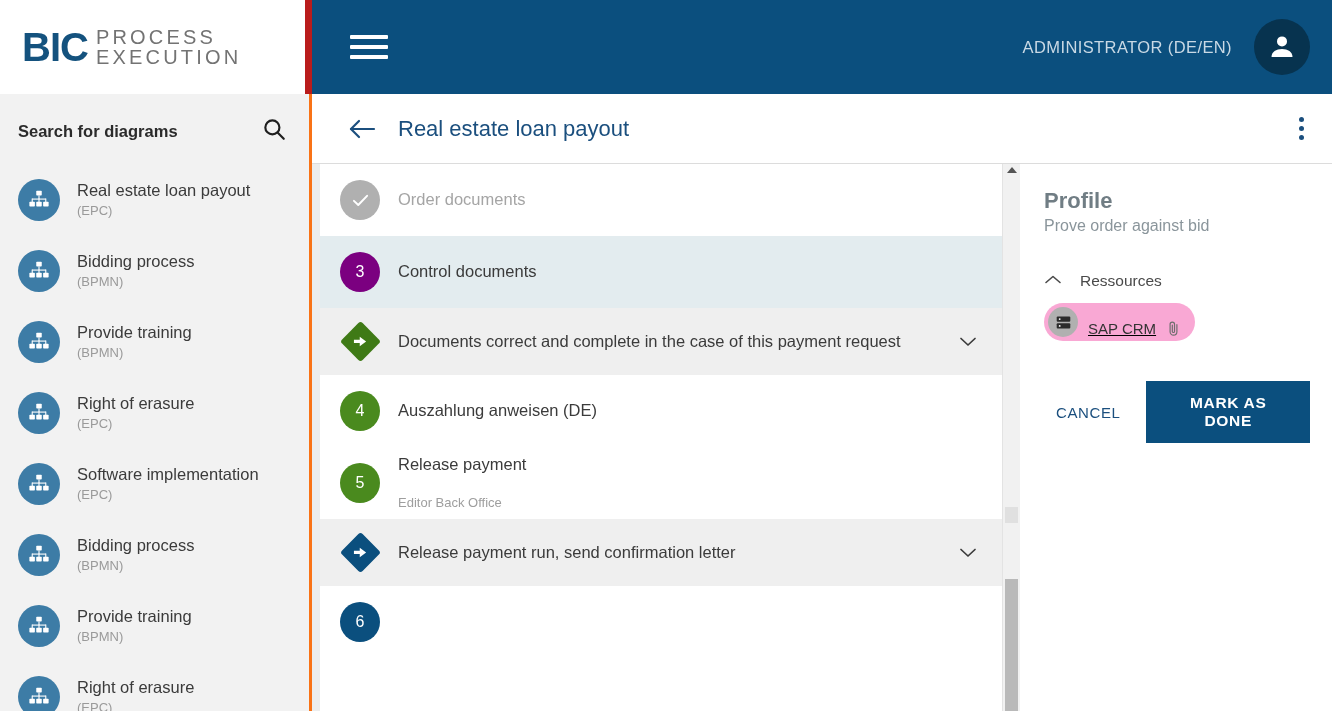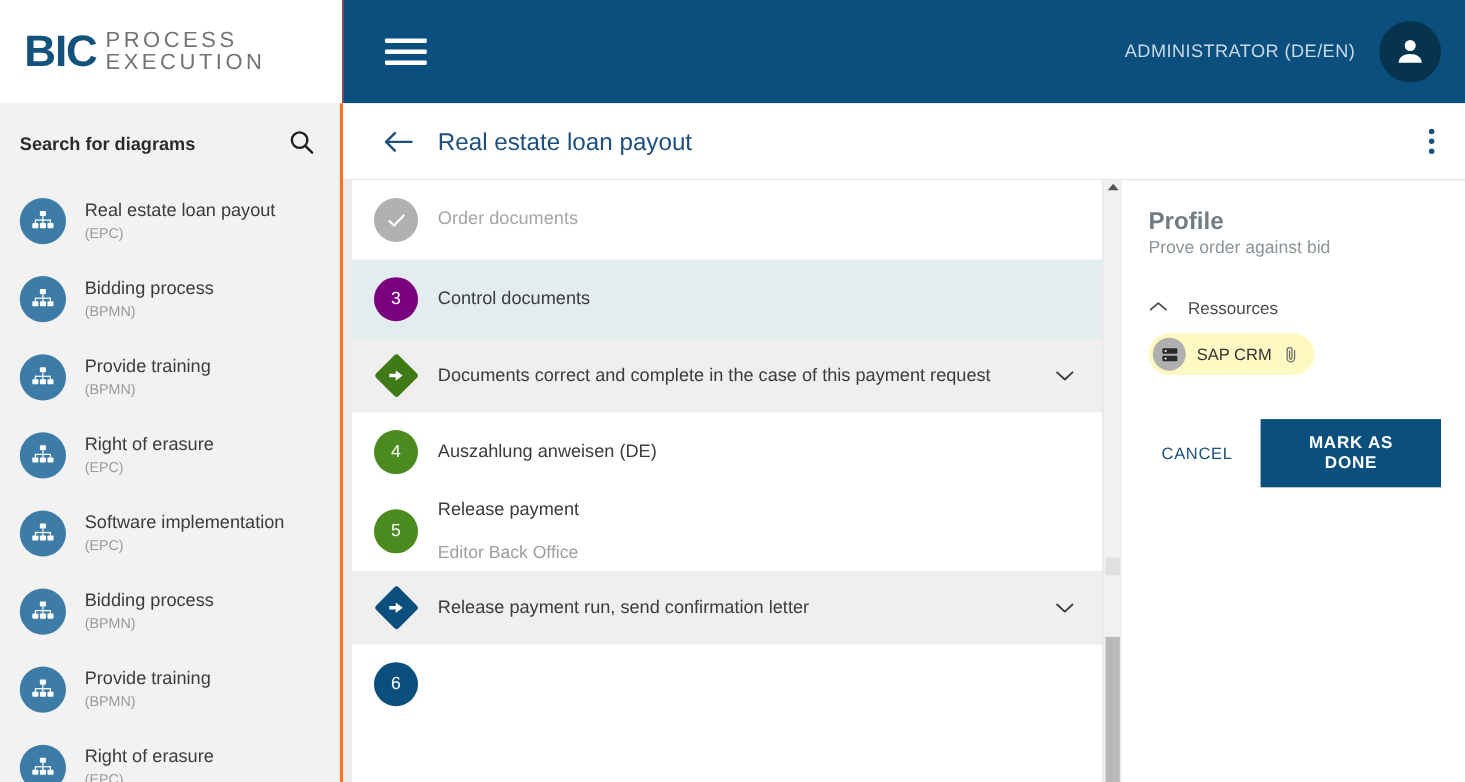--- a/index.html
+++ b/index.html
@@ -9,21 +9,21 @@
     background: #ffffff;
     overflow: hidden;
   }
   .app { position: relative; width: 1332px; height: 711px; display: flex; flex-direction: column; }
 
   
   .topbar { display: flex; height: 94px; flex: 0 0 94px; }
   .logo-cell {
     width: 312px; flex: 0 0 312px; background: #ffffff;
     display: flex; align-items: center; padding-left: 22px;
-    border-right: 1px solid #b91c1c;
+    border-right: 7px solid #b91c1c;
   }
   .logo { display: flex; align-items: center; }
   .logo-bic {
     font-size: 40px; font-weight: 700; letter-spacing: -1px;
     color: #14527e; line-height: 1; font-family: "Liberation Sans", sans-serif;
   }
   .logo-words { margin-left: 8px; display: flex; flex-direction: column; line-height: 1.0; }
   .logo-words span {
     font-size: 20px; font-weight: 400; letter-spacing: 3.2px;
     color: #737373; font-family: "Liberation Sans", sans-serif;
@@ -108,21 +108,21 @@
     display: flex; align-items: center; justify-content: center;
   }
   .diamond .dshape {
     position: absolute; width: 29px; height: 29px; transform: rotate(45deg);
     border-radius: 3px;
   }
   .diamond svg { position: relative; z-index: 2; }
   .task-text { margin-left: 18px; display: flex; flex-direction: column; line-height: 1.2; }
   .task-title { font-size: 16.5px; color: #3b3b3b; }
   .task-title.done { color: #a5a5a5; }
-  .task-sub { font-size: 16px; color: #9e9e9e; margin-top: 20px; }
+  .task-sub { font-size: 13px; color: #9e9e9e; margin-top: 20px; }
   .chevron { margin-left: auto; cursor: pointer; display: flex; align-items: center; }
 
   
   .scrollbar {
     width: 18px; flex: 0 0 18px; background: #f1f1f1;
     border-left: 1px solid #e3e3e3; position: relative;
   }
   .sb-up {
     position: absolute; top: 3px; left: 50%; transform: translateX(-50%);
     width: 0; height: 0; border-left: 5px solid transparent;
@@ -140,23 +140,23 @@
 
   
   .rightpanel {
     width: 312px; flex: 0 0 312px; background: #ffffff; padding: 24px 22px 0 24px;
   }
   .rp-title { font-size: 22px; color: #707d84; font-weight: 700; line-height: 1.15; }
   .rp-sub { font-size: 16px; color: #8a959b; margin-top: 4px; }
   .rp-section { display: flex; align-items: center; gap: 18px; margin-top: 37px; cursor: pointer; }
   .rp-section-label { font-size: 15.5px; color: #4a4a4a; }
   .chip {
-    display: inline-flex; align-items: center; gap: 10px;
-    background: #fef9c3; border-radius: 20px; padding: 4px 14px 4px 4px;
-    margin-top: 13px; cursor: pointer;
+    display: inline-flex; align-items: flex-end; gap: 10px;
+    background: #f9a8d4; border-radius: 20px; padding: 4px 14px 4px 4px;
+    margin-top: 13px; cursor: pointer; text-decoration: underline;
   }
   .chip-icon {
     width: 30px; height: 30px; border-radius: 50%; background: #b0b0b0;
     display: flex; align-items: center; justify-content: center;
   }
   .chip-label { font-size: 15px; color: #333333; }
   .clip-icon { display: flex; align-items: center; cursor: pointer; }
   .rp-actions { display: flex; align-items: center; justify-content: flex-end; gap: 14px; margin-top: 40px; }
   .btn-cancel {
     background: none; border: none; color: #1b4f7e; font-size: 15px;

